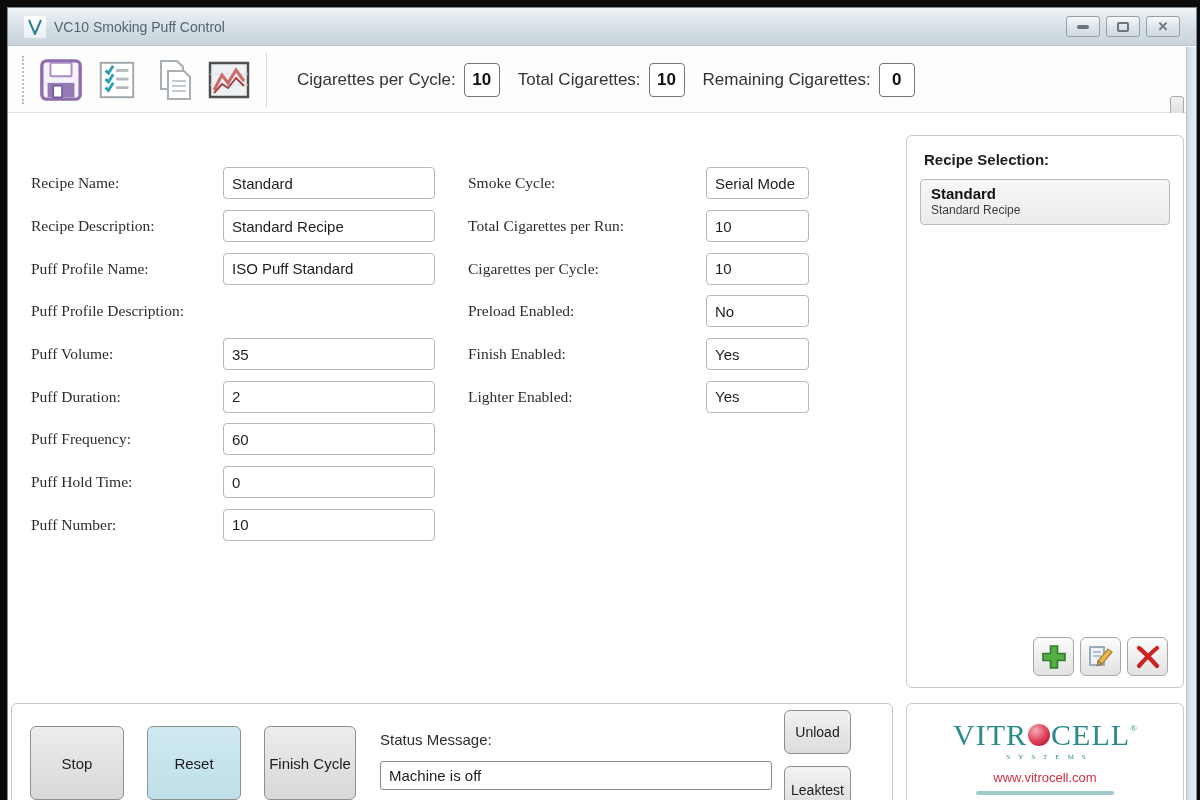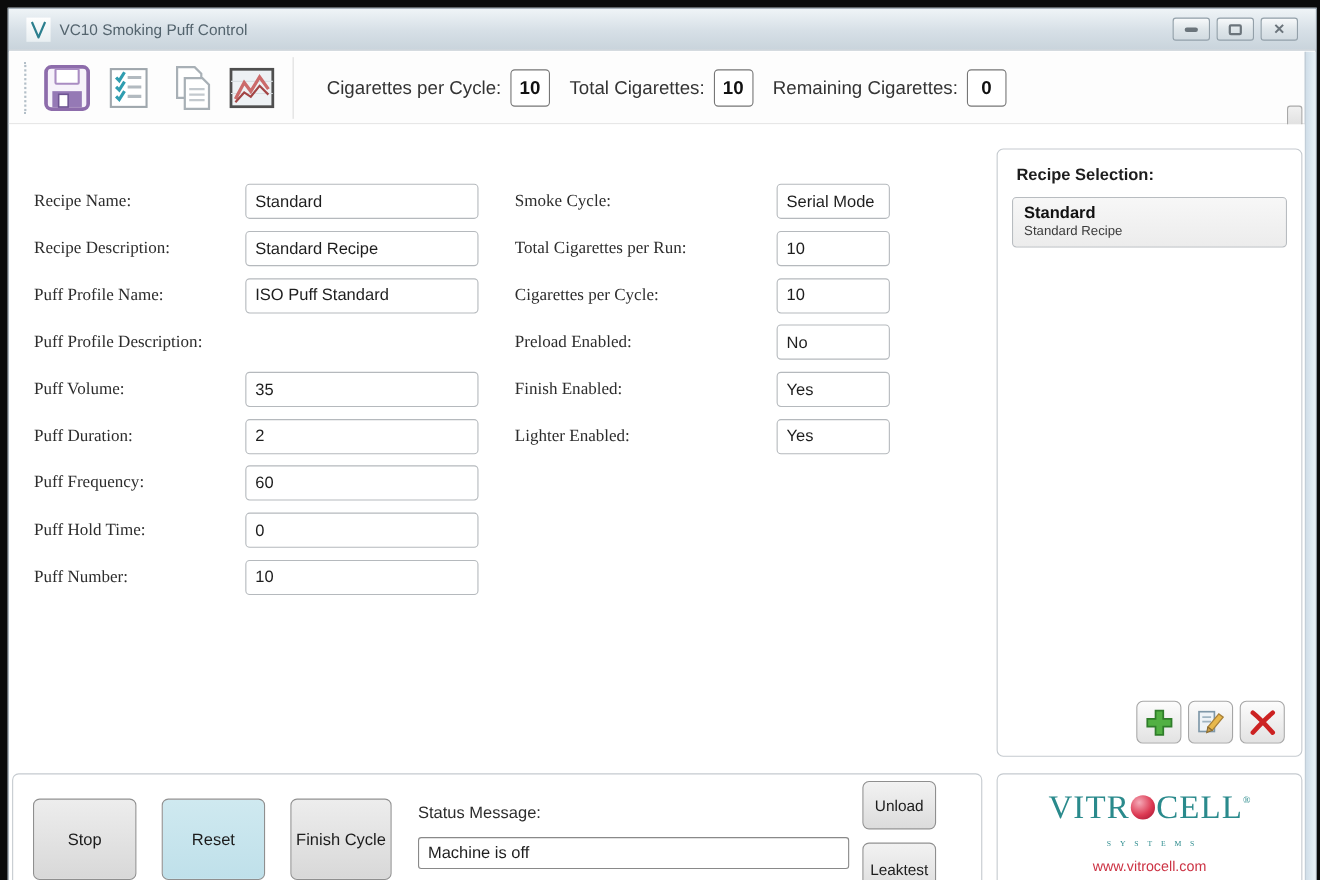--- a/index.html
+++ b/index.html
@@ -89,21 +89,21 @@
 
   .bottom-right { position:absolute; left:898px; top:590px; width:278px; height:125px;
                   border:1px solid #c5cacf; border-radius:6px; background:#fff;
                   text-align:center; overflow:hidden; }
   .logo-line { margin-top:16px; font-family:"Liberation Serif", serif; font-size:30px;
                letter-spacing:1px; line-height:1; color:#2a8a8c; white-space:nowrap; }
   .logo-sphere { display:inline-block; width:22px; height:22px; border-radius:50%;
                  background:radial-gradient(circle at 35% 30%, #f5aab8, #dd3b54 55%, #9c0f2e);
                  vertical-align:-1px; margin:0 1px; }
   .logo-reg { font-size:9px; vertical-align:14px; letter-spacing:0; }
-  .logo-sub { font-size:7px; letter-spacing:8px; color:#2a8a8c; margin-top:13px;
+  .logo-sub { font-size:7px; letter-spacing:8px; color:#2a8a8c; margin-top:3px;
               font-family:"Liberation Serif", serif; padding-left:10px; }
   .logo-url { font-size:13px; color:#cc3344; margin-top:9px; }
   .logo-clip { width:138px; height:4px; margin:6px auto 0; background:#2a8a8c; opacity:.45; border-radius:2px; }
 </style>
 </head>
 <body>
 
 <div class="window">
 
   <div class="titlebar">

